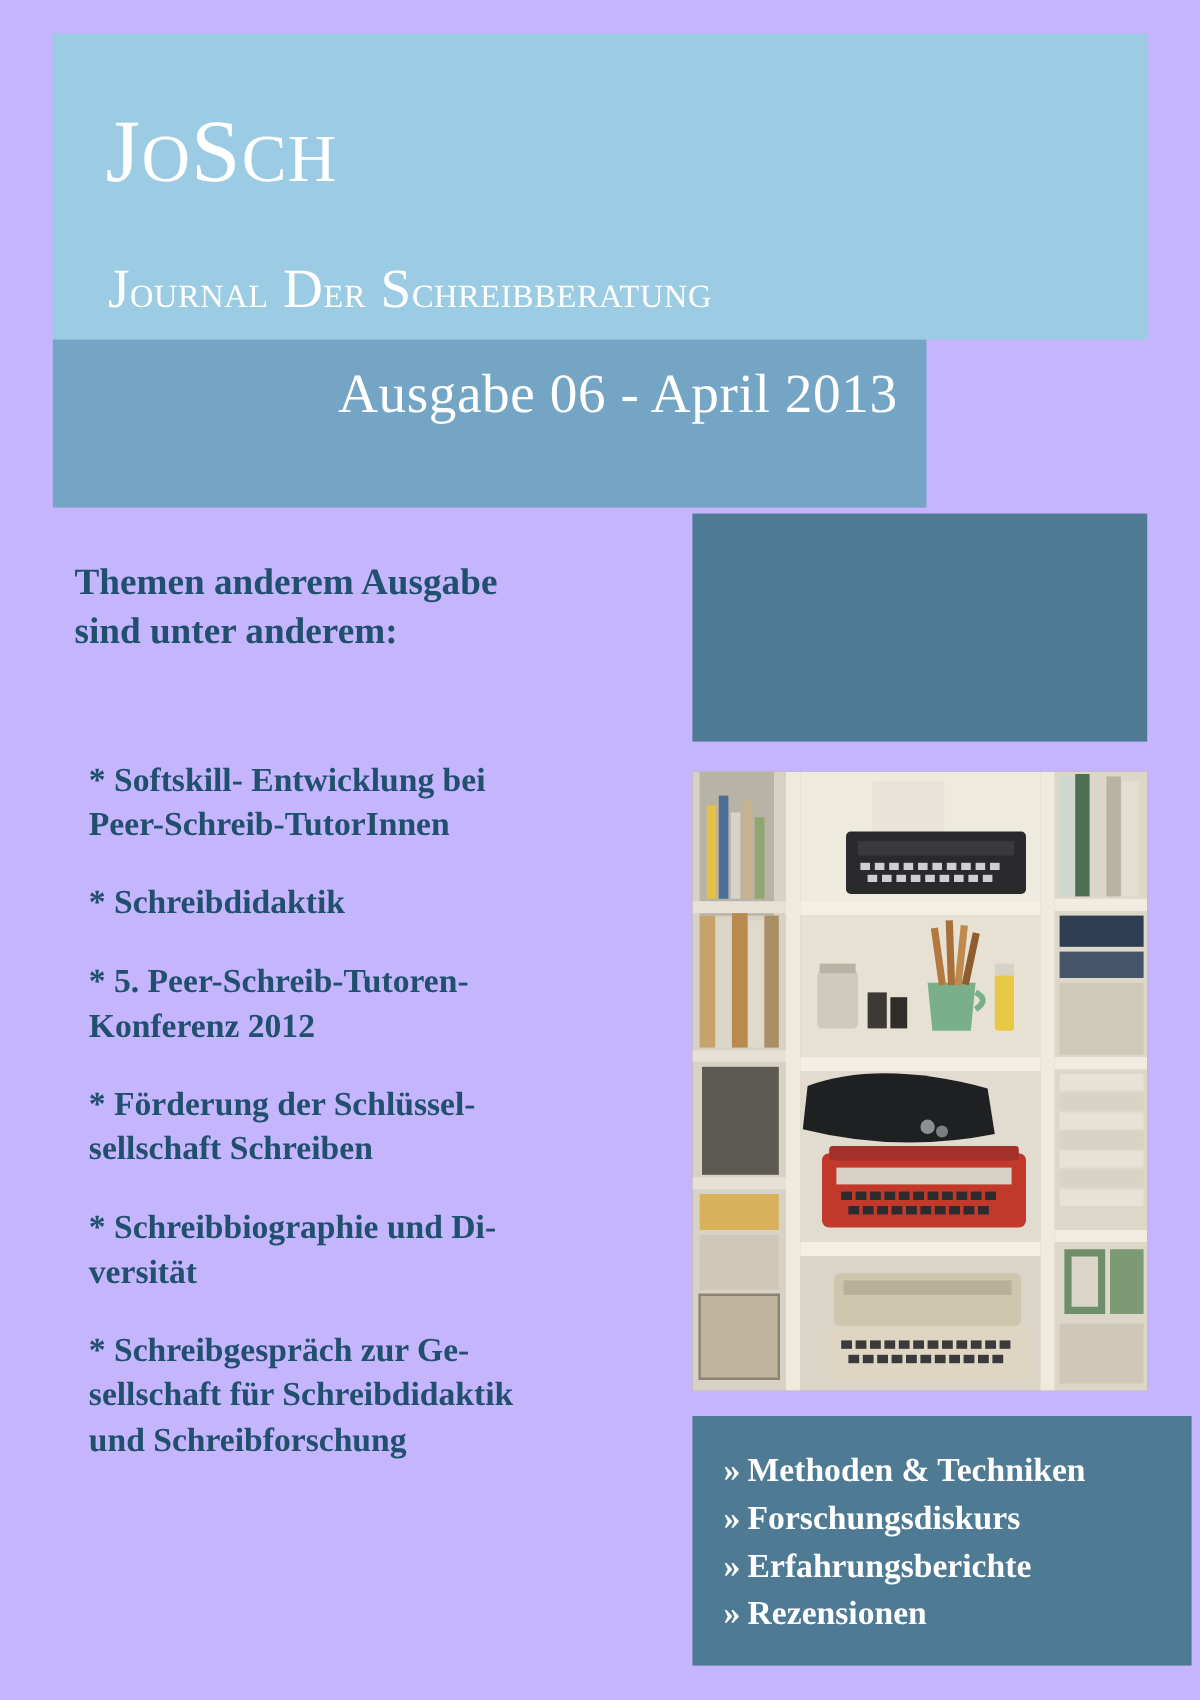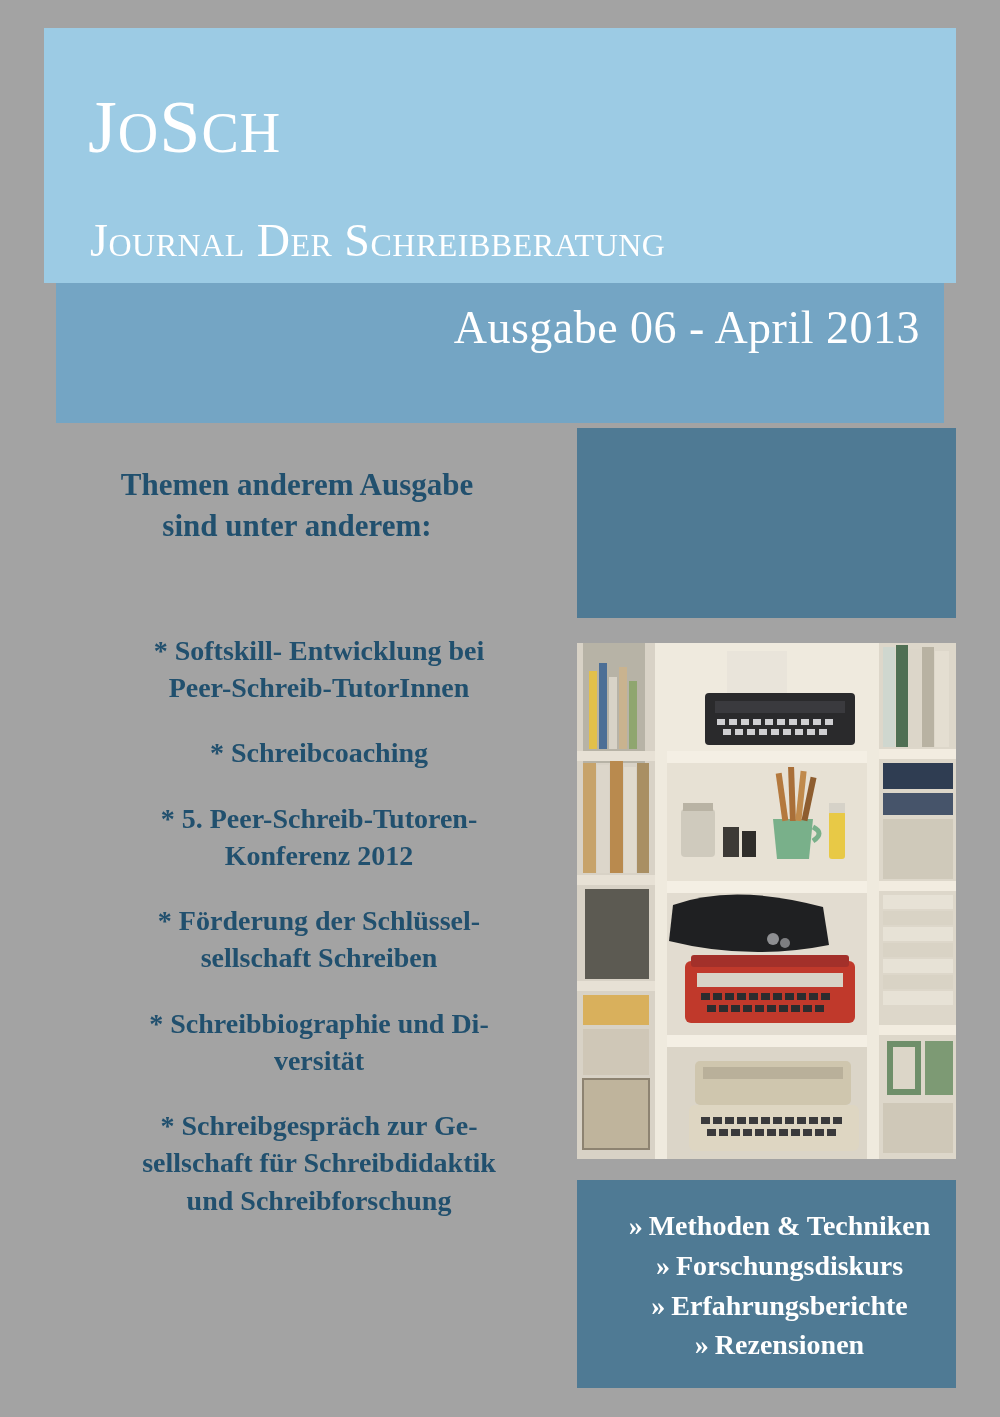--- a/index.html
+++ b/index.html
@@ -11,22 +11,21 @@
     width: 1000px;
     height: 1417px;
     position: relative;
     font-family: "Liberation Serif", serif;
     overflow: hidden;
   }
 
   .page {
     position: absolute;
     inset: 0;
-    background: #a3a3a3;
-    text-align: center;
+    background: #c4b5fd;
   }
 
   
   .masthead {
     position: absolute;
     left: 44px;
     top: 28px;
     width: 912px;
     height: 255px;
     background: #9ccbe4;
@@ -49,29 +48,29 @@
     left: 46px;
     top: 190px;
     color: #ffffff;
     font-family: "Liberation Serif", serif;
     font-size: 46px;
     line-height: 1;
     letter-spacing: 0.5px;
     white-space: nowrap;
   }
   .masthead-sub .small {
-    font-size: 32px;
+    font-size: 27px;
   }
 
   
   .issue-bar {
     position: absolute;
-    left: 56px;
+    left: 44px;
     top: 283px;
-    width: 888px;
+    width: 728px;
     height: 140px;
     background: #74a5c4;
   }
   .issue-text {
     position: absolute;
     right: 24px;
     top: 18px;
     color: #ffffff;
     font-family: "Liberation Serif", serif;
     font-size: 46px;
@@ -128,21 +127,21 @@
     overflow: hidden;
     background: #b9b2a4;
   }
   .photo svg { display: block; }
 
   
   .cats {
     position: absolute;
     left: 577px;
     top: 1180px;
-    width: 379px;
+    width: 416px;
     height: 208px;
     background: #4f7a94;
   }
   .cats ul {
     list-style: none;
     margin: 0;
     padding: 26px 0 0 26px;
   }
   .cats li {
     color: #ffffff;
@@ -174,21 +173,21 @@
     <div>Themen anderem Ausgabe</div>
     <div>sind unter anderem:</div>
   </div>
 
   <div class="topics">
     <div class="topic">
       <div>* Softskill- Entwicklung bei</div>
       <div>Peer-Schreib-TutorInnen</div>
     </div>
     <div class="topic">
-      <div>* Schreibcoaching</div>
+      <div>* Schreibdidaktik</div>
     </div>
     <div class="topic">
       <div>* 5. Peer-Schreib-Tutoren-</div>
       <div>Konferenz 2012</div>
     </div>
     <div class="topic">
       <div>* Förderung der Schlüssel-</div>
       <div>sellschaft Schreiben</div>
     </div>
     <div class="topic">

